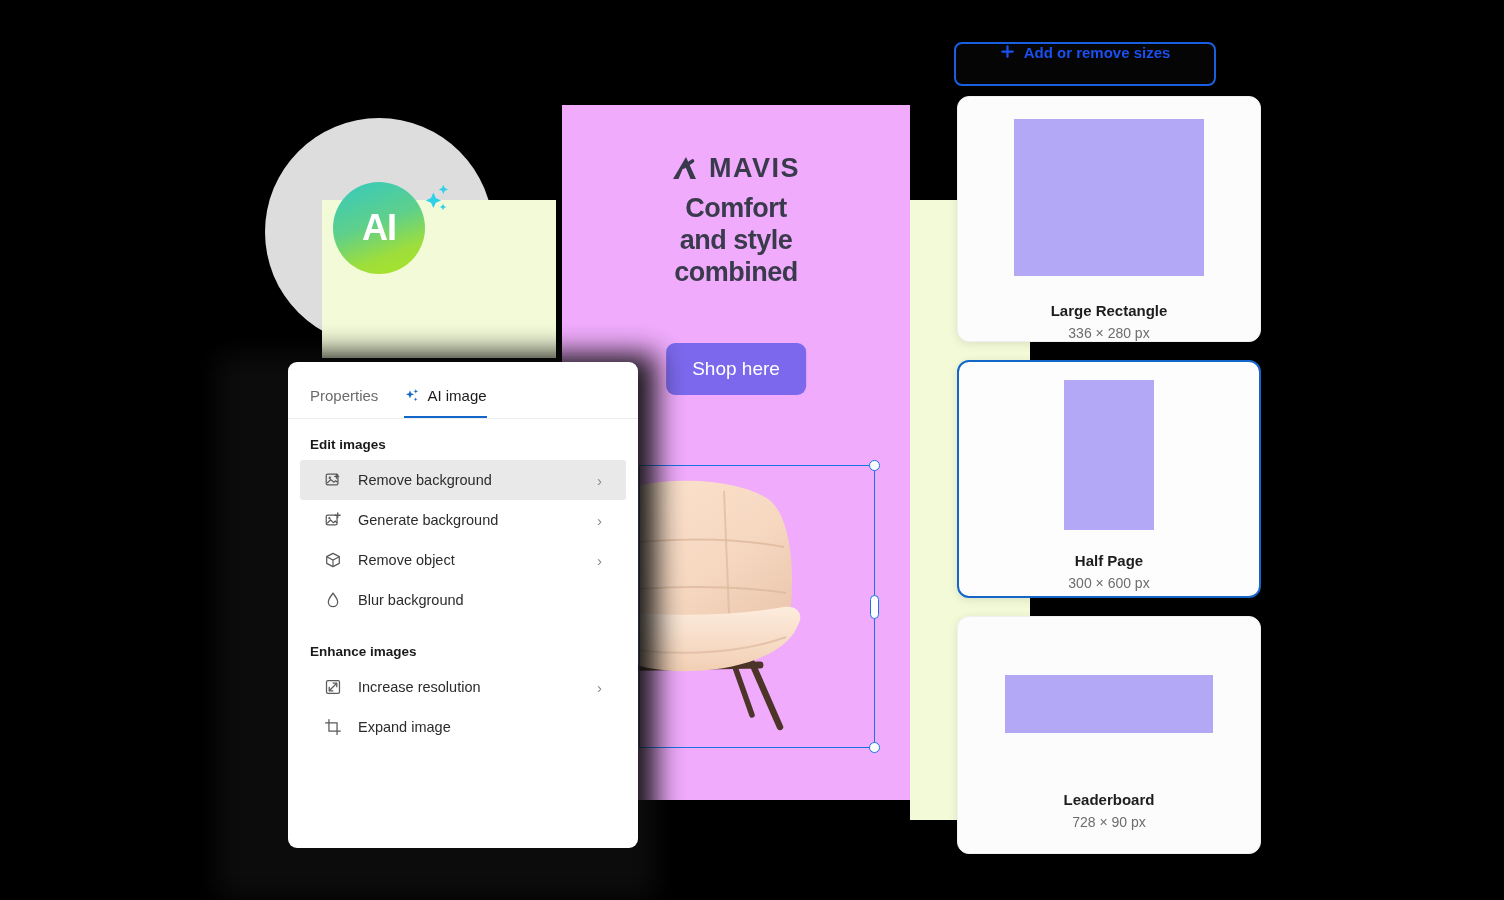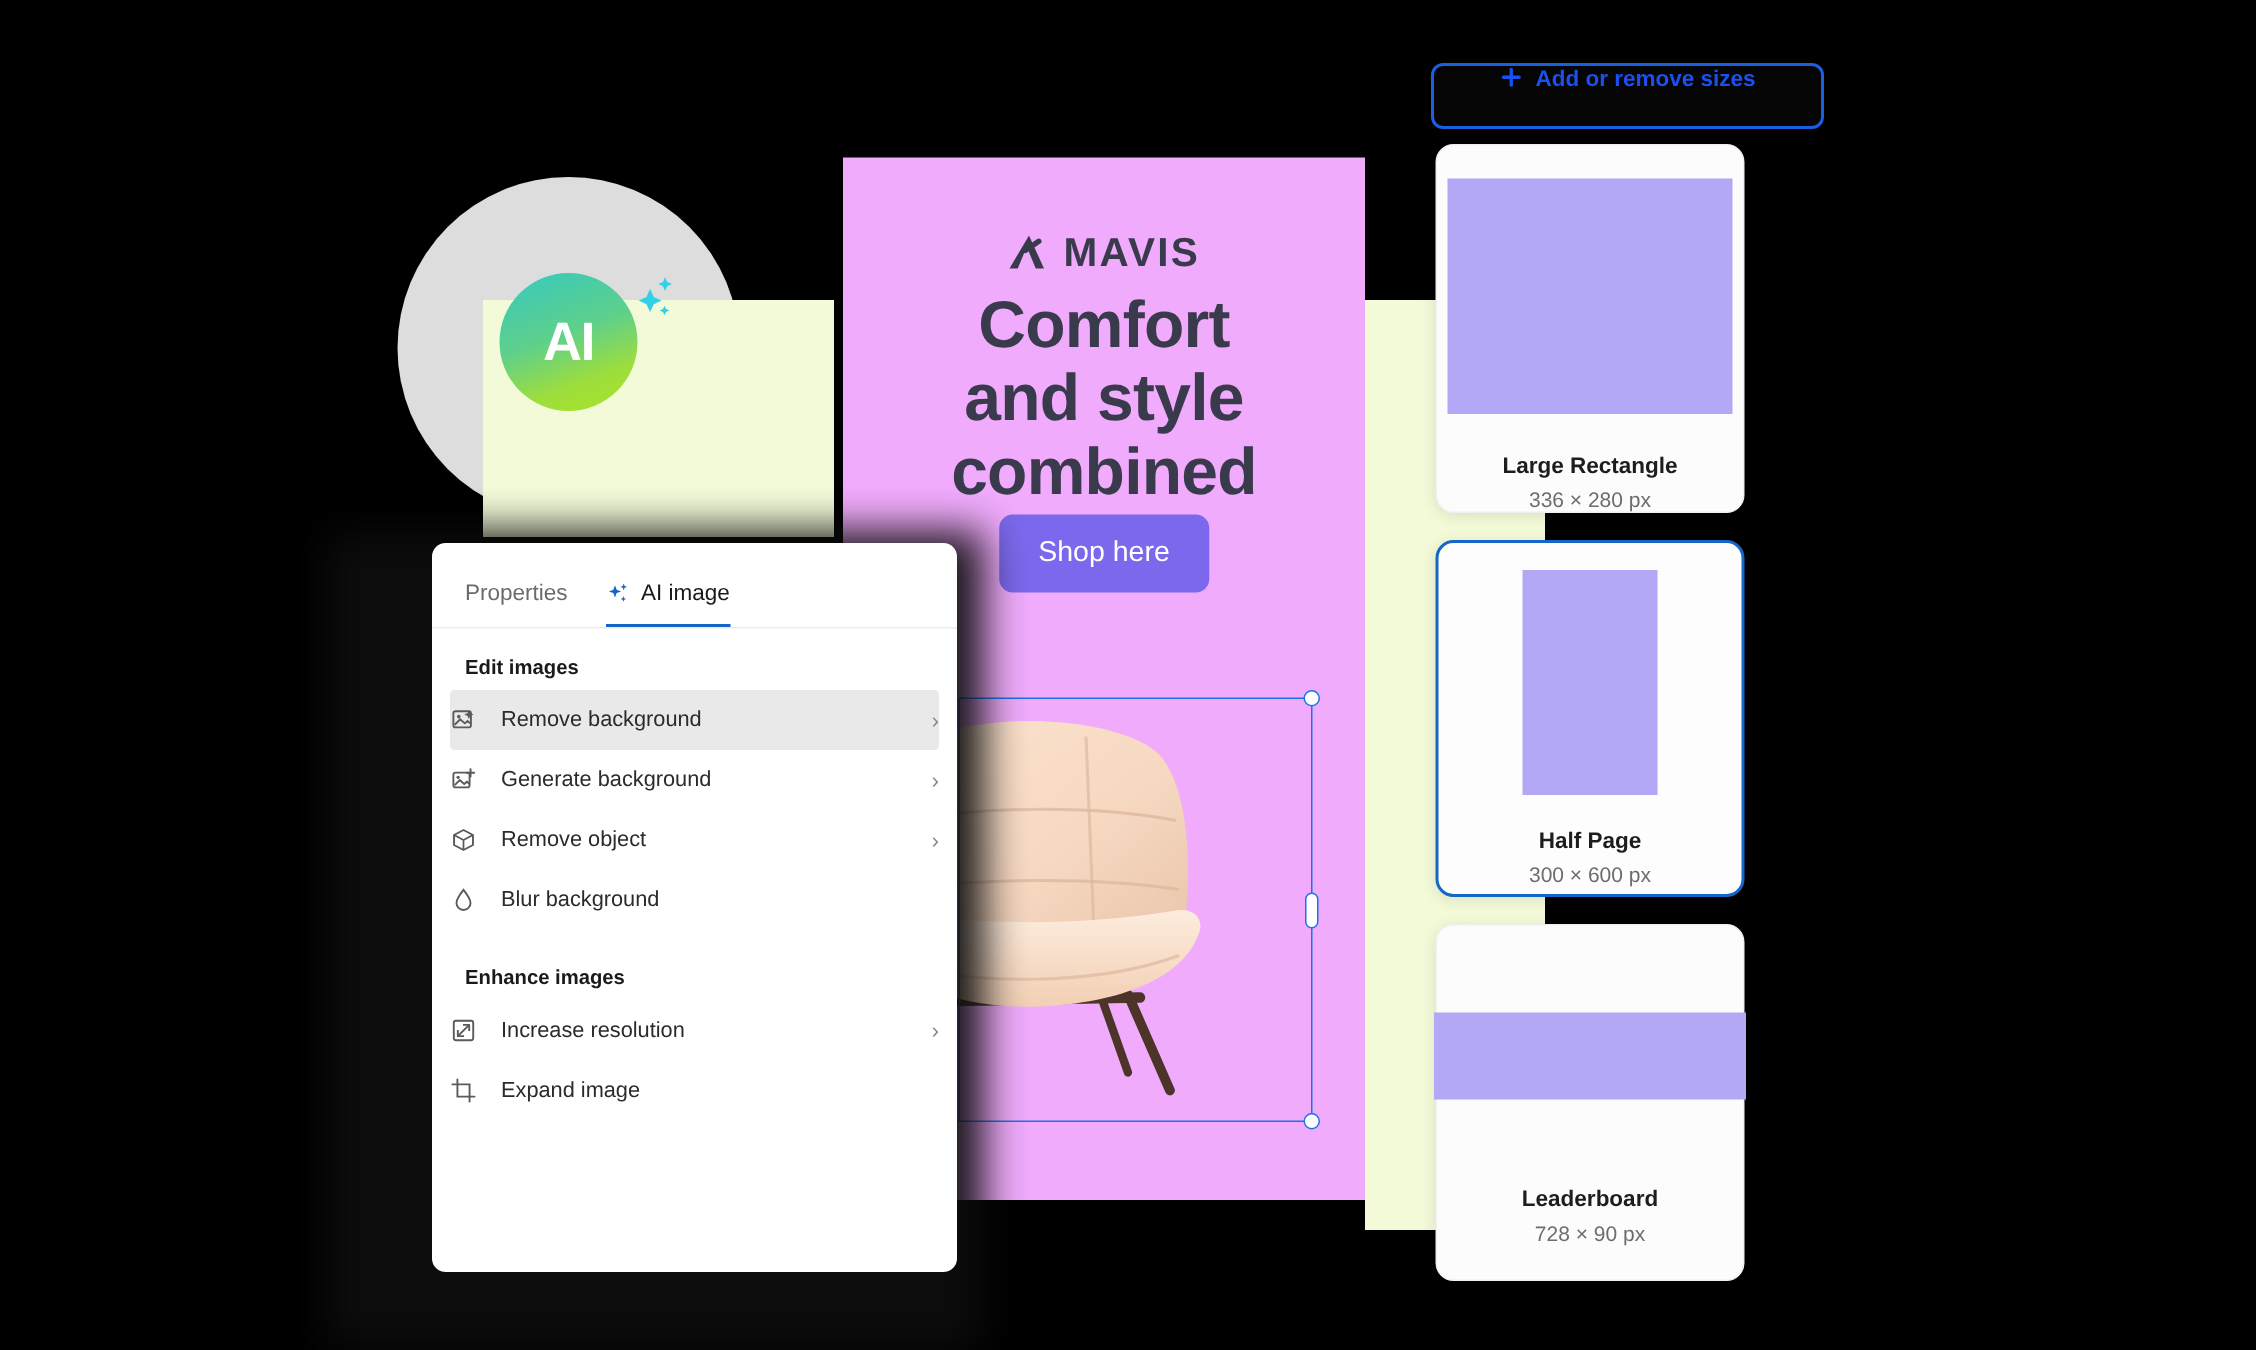--- a/index.html
+++ b/index.html
@@ -45,21 +45,21 @@
   .logo-row{
     position:absolute; top:48px; left:0; width:100%;
     display:flex; align-items:center; justify-content:center; gap:9px;
   }
   .logo-word{
     font-size:27px; font-weight:bold; letter-spacing:1.5px; color:#3a3a4d;
   }
   .headline{
     position:absolute; top:90px; left:0; width:100%;
     text-align:center; color:#3a3a4d;
-    font-size:44px; font-weight:bold; line-height:1.0; letter-spacing:-0.5px;
+    font-size:27px; font-weight:bold; line-height:1.0; letter-spacing:-0.5px;
   }
   .headline div{ margin-bottom:5px; }
   .shop-btn{
     position:absolute; left:50%; top:238px; transform:translateX(-50%);
     background:#7b68ec; color:#fff; border:none; border-radius:9px;
     padding:15px 26px; font-size:19px; font-family:inherit; cursor:pointer;
     white-space:nowrap;
   }
   
   .chair-wrap{ position:absolute; left:10px; top:360px; width:250px; height:300px; }
@@ -96,37 +96,37 @@
     cursor:pointer; display:flex; align-items:center; gap:7px;
     border-bottom:2.5px solid transparent;
     justify-content:center;
   }
   .tab.active{ color:#1a1a1a; font-weight:500; border-bottom-color:#1566c9; }
   .section-title{
     padding:18px 22px 8px 22px; font-size:13.5px; font-weight:bold; color:#1a1a1a;
   }
   .menu-item{
     display:flex; align-items:center; gap:16px;
-    margin:0 12px; padding:10px 0; border-radius:3px; cursor:pointer;
+    margin:0 12px; padding:10px 24px; border-radius:3px; cursor:pointer;
     font-size:14.5px; color:#2b2b2b; height:40px;
   }
   .menu-item.hl{ background:#e9e9ea; }
   .menu-item .ico{ width:18px; height:18px; flex:0 0 18px; color:#5a5a5a; }
   .menu-item .lbl{ flex:1; }
   .menu-item .chev{ color:#8a8a8a; font-size:15px; }
 
   
   .add-sizes{
     position:absolute; left:954px; top:42px; width:262px; height:44px;
     border:2.5px solid #1a5fe0; border-radius:8px; background:#050505;
     display:flex; justify-content:center; gap:9px;
     color:#1a4ff0; font-size:15px; font-weight:bold; cursor:pointer;
   }
   .size-card{
-    position:absolute; left:957px; width:206px;
+    position:absolute; left:957px; width:304px;
     background:#fcfcfc; border-radius:12px; border:1px solid #f0f0f0;
     box-shadow:0 2px 10px rgba(0,0,0,.10);
     display:flex; flex-direction:column; align-items:center;
     cursor:pointer;
   }
   .size-card.selected{ border:2px solid #1566c9; background:#fdfdfd; }
   .size-card .thumb{ background:#b3a8f5; }
   .size-card .nm{ font-size:15px; font-weight:bold; color:#1d1d1d; }
   .size-card .dim{ font-size:14px; color:#6d6d6d; margin-top:6px; }
 

